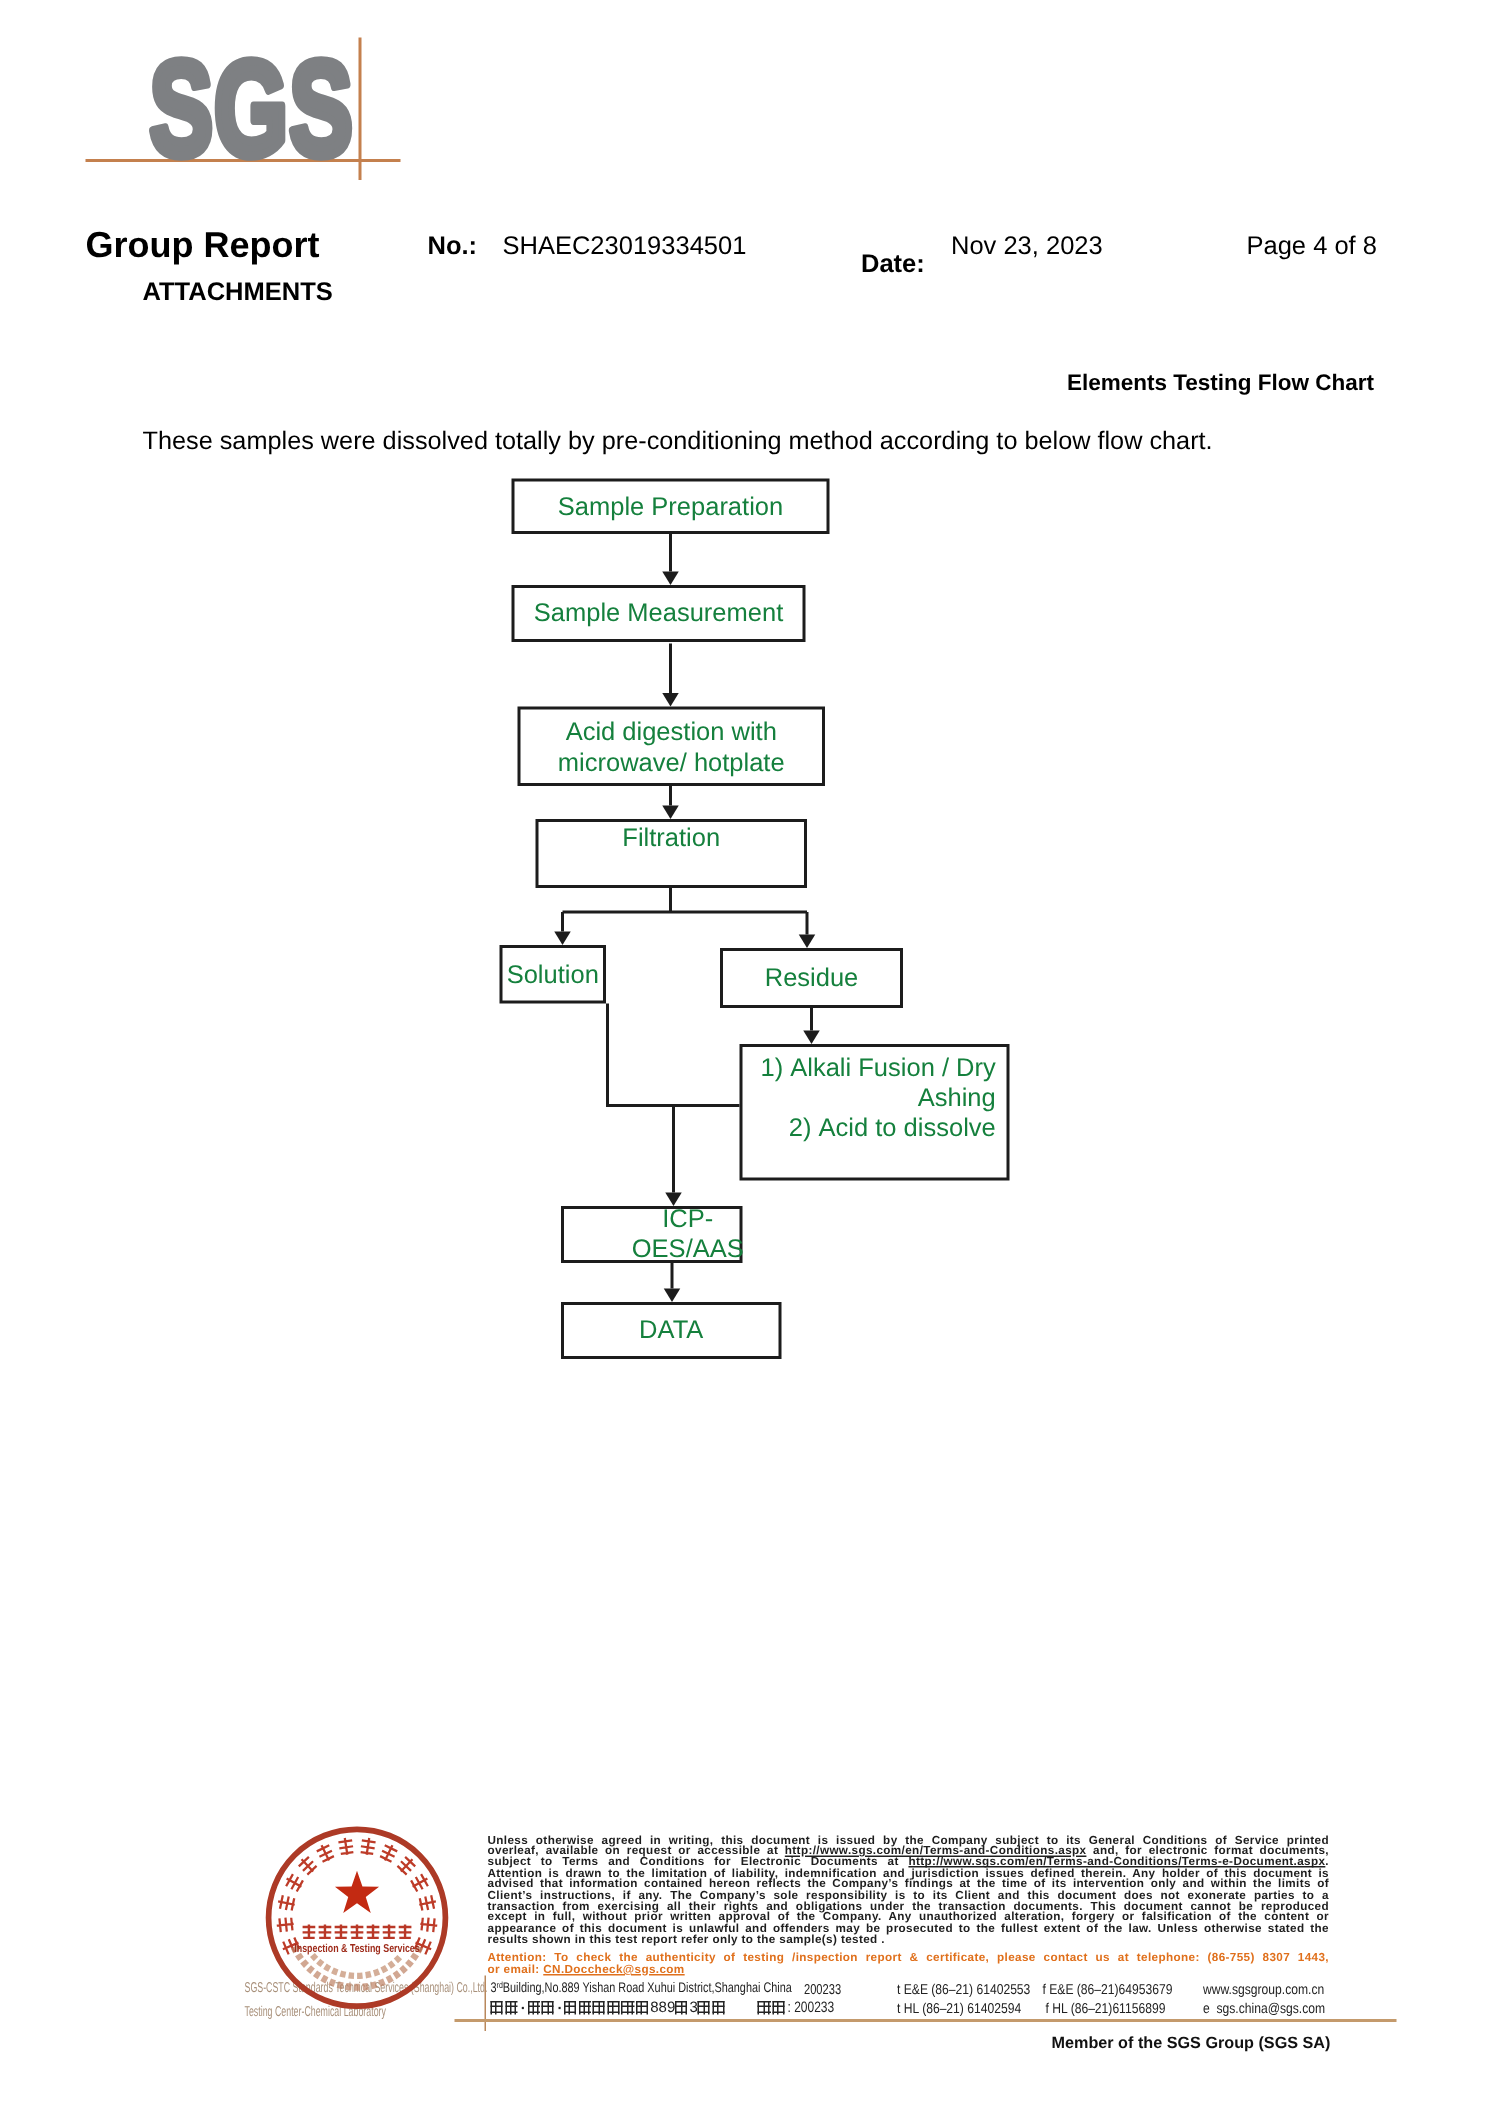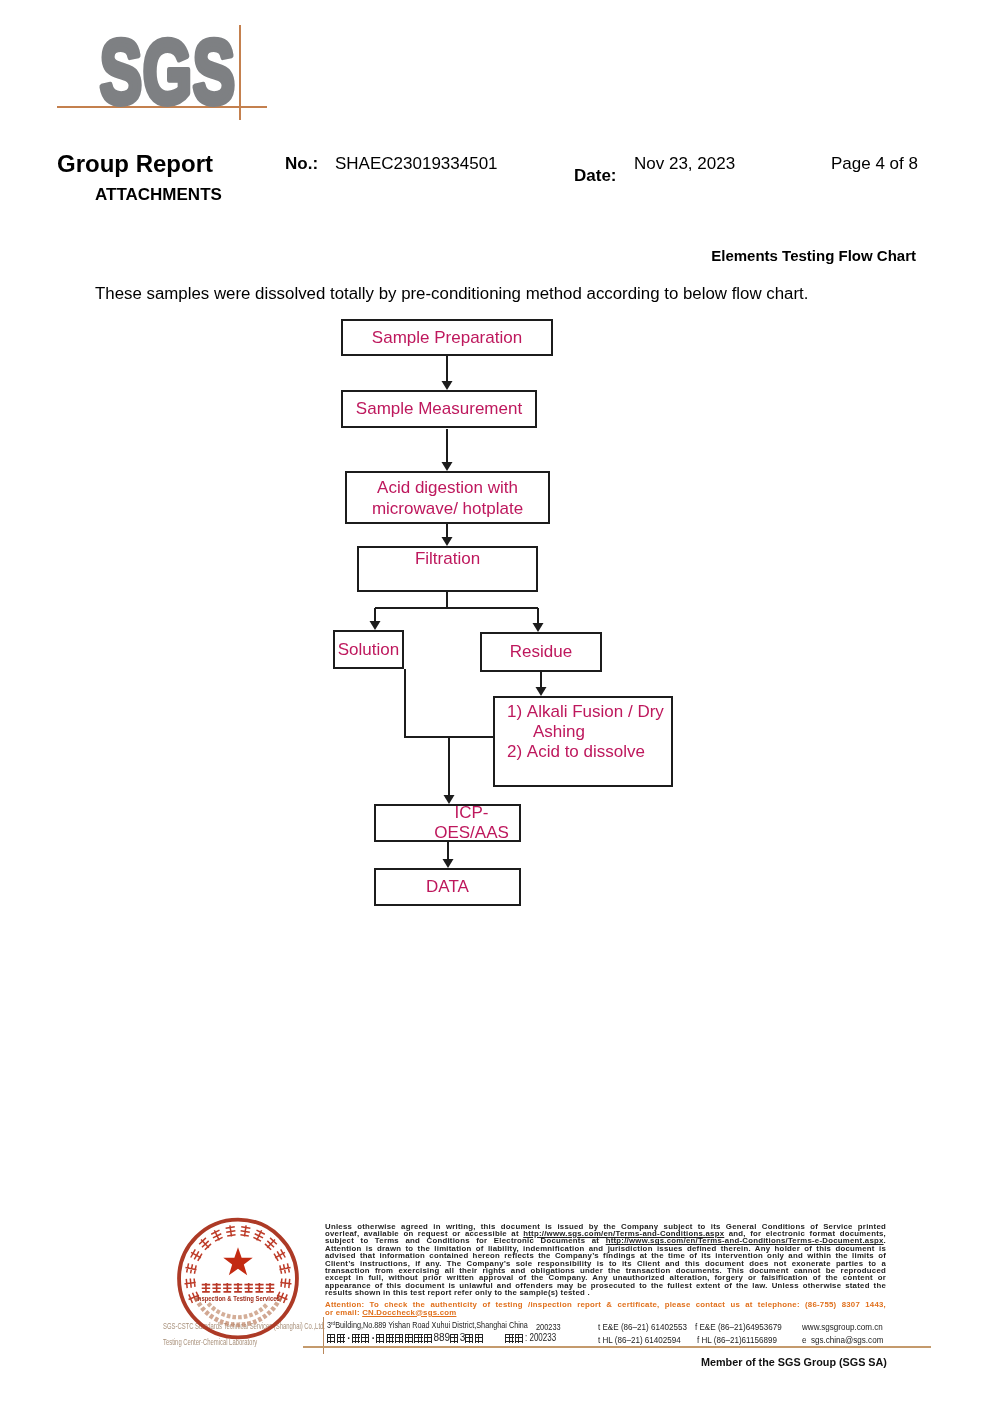--- a/index.html
+++ b/index.html
@@ -1,21 +1,21 @@
 <!DOCTYPE html>
 <html><head>
 <meta charset="utf-8">
 <style>
 html,body{margin:0;padding:0;background:#fff;}
 #page{position:relative;width:1000px;height:1415px;background:#fff;overflow:hidden;
   font-family:"Liberation Sans",sans-serif;color:#000;}
 .abs{position:absolute;}
 .box{position:absolute;border:2px solid #1c1c1c;box-sizing:border-box;
   display:flex;align-items:center;justify-content:center;
-  font-size:17px;color:#be185d;background:#fff;text-align:center;}
+  font-size:17px;color:#15803d;background:#fff;text-align:center;}
 .jl{text-align:justify;text-align-last:justify;}
 .u{text-decoration:underline;}
 .nw{white-space:nowrap;}
 .cj{display:inline-block;width:8.2px;height:9.2px;margin:0 1.4px 0 0;vertical-align:-1px;
  background:linear-gradient(#242424,#242424) 50% 0/1.3px 100% no-repeat,
  linear-gradient(#242424,#242424) 0 45%/100% 1.3px no-repeat,
  linear-gradient(#242424,#242424) 0 100%/100% 1.3px no-repeat,
  linear-gradient(#242424,#242424) 0 0/100% 1.3px no-repeat,
  linear-gradient(#242424,#242424) 0 0/1.3px 100% no-repeat,
  linear-gradient(#242424,#242424) 100% 0/1.3px 100% no-repeat;}
@@ -39,24 +39,24 @@
 
 <div class="abs" style="left:0;top:247px;width:916px;text-align:right;font-size:15px;font-weight:bold;line-height:17px;">Elements Testing Flow Chart</div>
 <div class="abs" style="left:95px;top:285px;font-size:16.85px;line-height:17px;">These samples were dissolved totally by pre-conditioning method according to below flow chart.</div>
 
 <div class="box" style="left:341px;top:319px;width:212px;height:37px;">Sample Preparation</div>
 <div class="box" style="left:341px;top:390px;width:196px;height:38px;">Sample Measurement</div>
 <div class="box" style="left:345px;top:471px;width:205px;height:53px;line-height:21px;">Acid digestion with<br>microwave/ hotplate</div>
 <div class="box" style="left:357px;top:546px;width:181px;height:46px;padding-bottom:20px;">Filtration</div>
 <div class="box" style="left:333px;top:630px;width:71px;height:39px;">Solution</div>
 <div class="box" style="left:480px;top:632px;width:122px;height:40px;">Residue</div>
-<div class="box" style="left:493px;top:696px;width:180px;height:91px;align-items:flex-start;justify-content:flex-start;text-align:left;padding:4px 4px 0 12px;line-height:20px;">
+<div class="box" style="left:493px;top:696px;width:180px;height:91px;align-items:flex-start;justify-content:flex-start;text-align:right;padding:4px 4px 0 12px;line-height:20px;">
       <div>1)&nbsp;Alkali Fusion / Dry<br><span style="padding-left:26px">Ashing</span><br>2)&nbsp;Acid to dissolve</div>
     </div>
-<div class="box" style="left:374px;top:804px;width:147px;height:38px;padding-left:48px;">ICP-OES/AAS</div>
+<div class="box" style="left:374px;top:804px;width:121px;height:38px;padding-left:48px;">ICP-OES/AAS</div>
 <div class="box" style="left:374px;top:868px;width:147px;height:38px;">DATA</div>
 
 <svg class="abs" style="left:300px;top:310px;" width="400" height="600" viewBox="0 0 400 600">
   <g stroke="#1c1c1c" stroke-width="2" fill="none">
     <line x1="147" y1="46" x2="147" y2="71"></line>
     <line x1="147" y1="119" x2="147" y2="152"></line>
     <line x1="147" y1="214" x2="147" y2="227"></line>
     <line x1="147" y1="282" x2="147" y2="298"></line>
     <polyline points="75,298 238,298"></polyline>
     <line x1="75" y1="298" x2="75" y2="311"></line>

